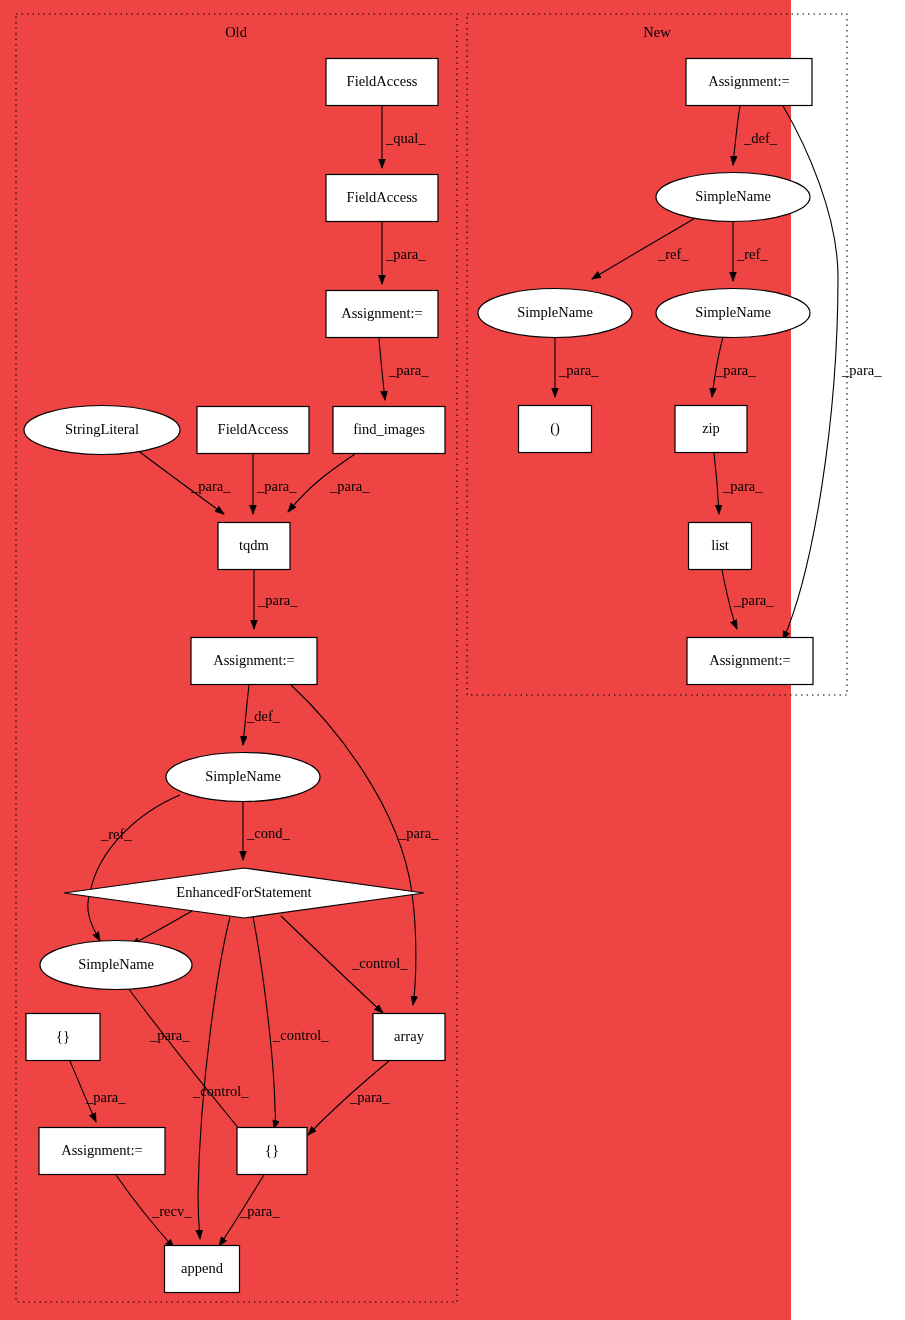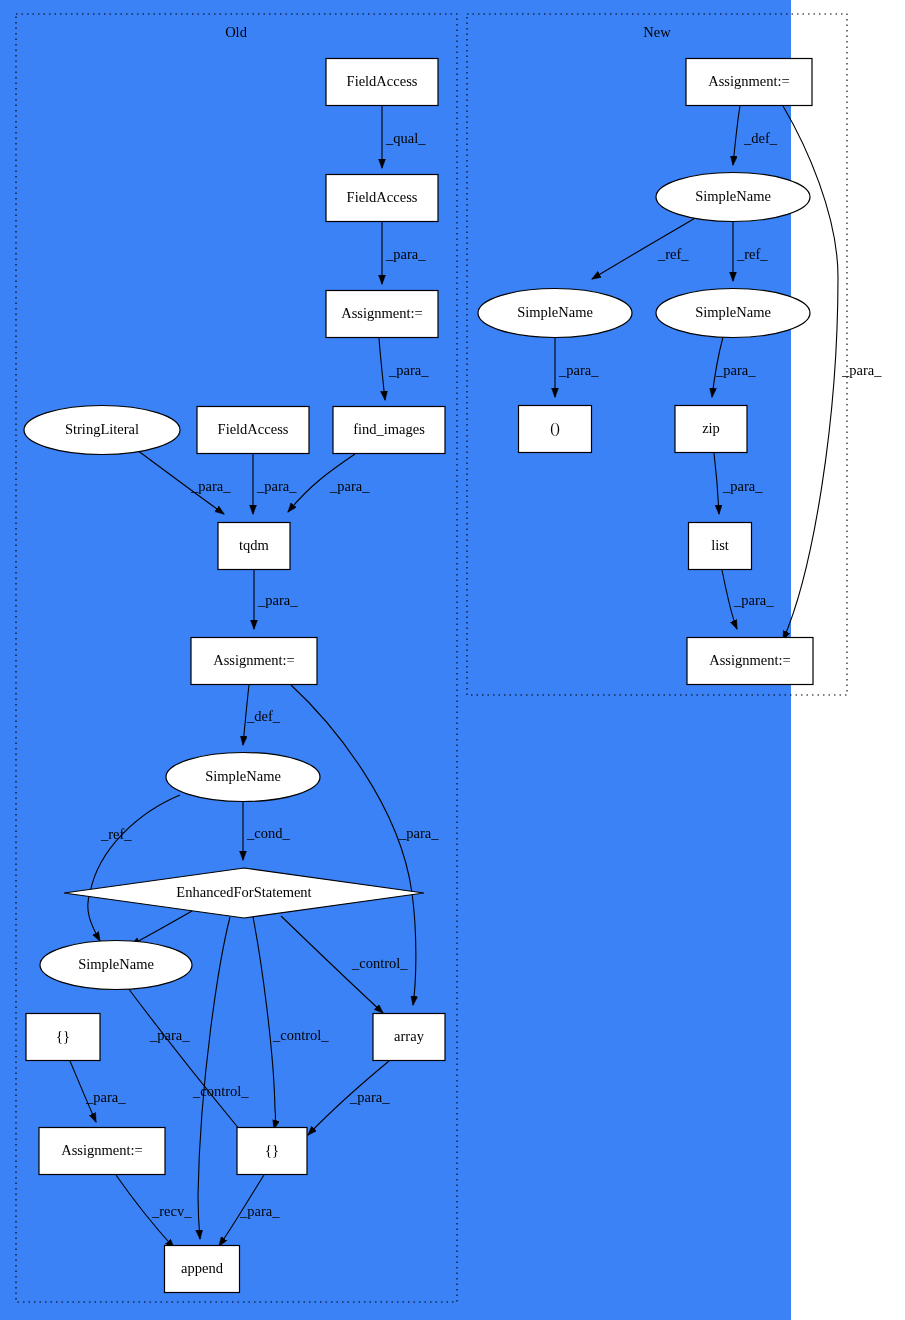--- a/index.html
+++ b/index.html
@@ -4,21 +4,21 @@
 <style>
   html, body {
     margin: 0;
     padding: 0;
     background: #ffffff;
   }
   #stage {
     position: relative;
     width: 791px;
     height: 1320px;
-    background: #3b82f6;
+    background: #ef4444;
     font-family: "Liberation Serif", "DejaVu Serif", serif;
   }
   svg#graph {
     position: absolute;
     left: 0;
     top: 0;
     width: 905px;
     height: 1320px;
     overflow: visible;
   }

